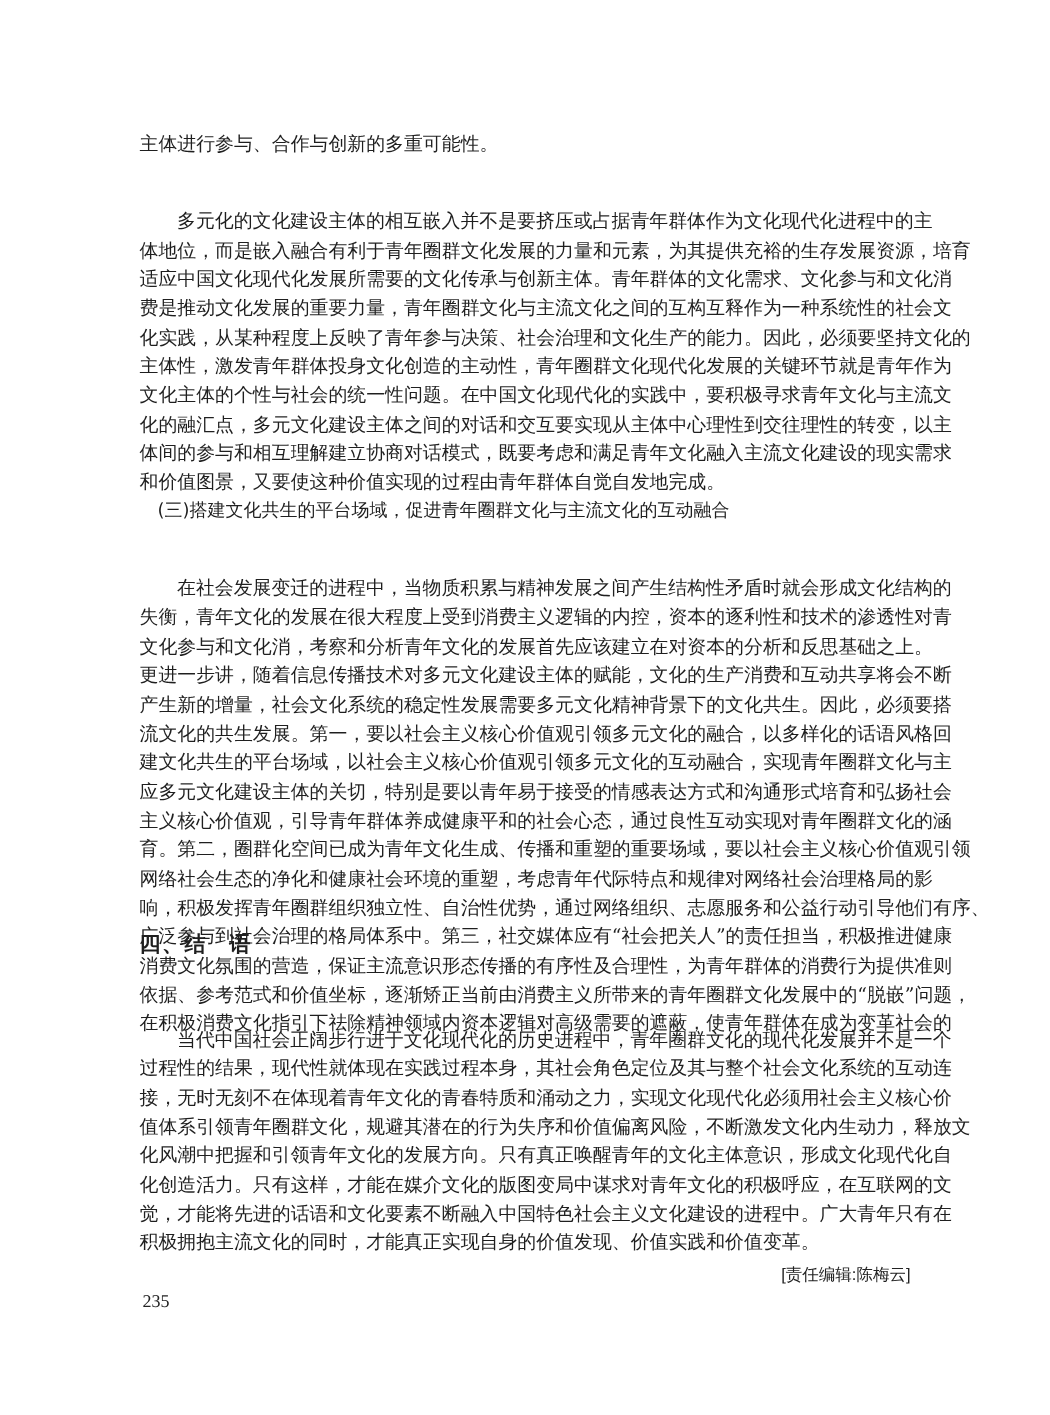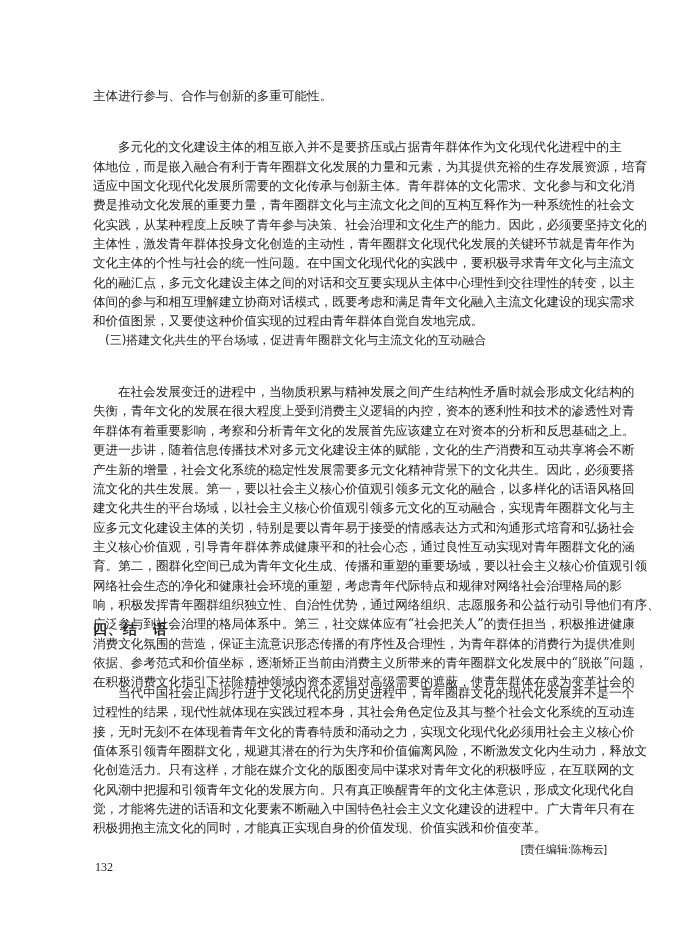--- a/index.html
+++ b/index.html
@@ -33,41 +33,41 @@
       <div class="line">费是推动文化发展的重要力量，青年圈群文化与主流文化之间的互构互释作为一种系统性的社会文</div>
       <div class="line">化实践，从某种程度上反映了青年参与决策、社会治理和文化生产的能力。因此，必须要坚持文化的</div>
       <div class="line">主体性，激发青年群体投身文化创造的主动性，青年圈群文化现代化发展的关键环节就是青年作为</div>
       <div class="line">文化主体的个性与社会的统一性问题。在中国文化现代化的实践中，要积极寻求青年文化与主流文</div>
       <div class="line">化的融汇点，多元文化建设主体之间的对话和交互要实现从主体中心理性到交往理性的转变，以主</div>
       <div class="line">体间的参与和相互理解建立协商对话模式，既要考虑和满足青年文化融入主流文化建设的现实需求</div>
       <div class="line last">和价值图景，又要使这种价值实现的过程由青年群体自觉自发地完成。</div>
       <div class="line subhead">(三)搭建文化共生的平台场域，促进青年圈群文化与主流文化的互动融合</div>
       <div class="line indent">在社会发展变迁的进程中，当物质积累与精神发展之间产生结构性矛盾时就会形成文化结构的</div>
       <div class="line">失衡，青年文化的发展在很大程度上受到消费主义逻辑的内控，资本的逐利性和技术的渗透性对青</div>
-      <div class="line">年群体有着重要影响，考察和分析青年文化的发展首先应该建立在对资本的分析和反思基础之上。</div>
+      <div class="line">文化参与和文化消，考察和分析青年文化的发展首先应该建立在对资本的分析和反思基础之上。</div>
       <div class="line">更进一步讲，随着信息传播技术对多元文化建设主体的赋能，文化的生产消费和互动共享将会不断</div>
       <div class="line">产生新的增量，社会文化系统的稳定性发展需要多元文化精神背景下的文化共生。因此，必须要搭</div>
       <div class="line">流文化的共生发展。第一，要以社会主义核心价值观引领多元文化的融合，以多样化的话语风格回</div>
       <div class="line">建文化共生的平台场域，以社会主义核心价值观引领多元文化的互动融合，实现青年圈群文化与主</div>
       <div class="line">应多元文化建设主体的关切，特别是要以青年易于接受的情感表达方式和沟通形式培育和弘扬社会</div>
       <div class="line">主义核心价值观，引导青年群体养成健康平和的社会心态，通过良性互动实现对青年圈群文化的涵</div>
       <div class="line">育。第二，圈群化空间已成为青年文化生成、传播和重塑的重要场域，要以社会主义核心价值观引领</div>
       <div class="line">网络社会生态的净化和健康社会环境的重塑，考虑青年代际特点和规律对网络社会治理格局的影</div>
       <div class="line">响，积极发挥青年圈群组织独立性、自治性优势，通过网络组织、志愿服务和公益行动引导他们有序、</div>
       <div class="line">广泛参与到社会治理的格局体系中。第三，社交媒体应有“社会把关人”的责任担当，积极推进健康</div>
       <div class="line">消费文化氛围的营造，保证主流意识形态传播的有序性及合理性，为青年群体的消费行为提供准则</div>
       <div class="line">依据、参考范式和价值坐标，逐渐矫正当前由消费主义所带来的青年圈群文化发展中的“脱嵌”问题，</div>
       <div class="line">在积极消费文化指引下祛除精神领域内资本逻辑对高级需要的遮蔽，使青年群体在成为变革社会的</div>
     </div>
   <div class="section">四、结　语</div>
   <div class="block2" id="blk2">
       <div class="line indent">当代中国社会正阔步行进于文化现代化的历史进程中，青年圈群文化的现代化发展并不是一个</div>
       <div class="line">过程性的结果，现代性就体现在实践过程本身，其社会角色定位及其与整个社会文化系统的互动连</div>
       <div class="line">接，无时无刻不在体现着青年文化的青春特质和涌动之力，实现文化现代化必须用社会主义核心价</div>
       <div class="line">值体系引领青年圈群文化，规避其潜在的行为失序和价值偏离风险，不断激发文化内生动力，释放文</div>
+      <div class="line">化风潮中把握和引领青年文化的发展方向。只有真正唤醒青年的文化主体意识，形成文化现代化自</div>
       <div class="line">化创造活力。只有这样，才能在媒介文化的版图变局中谋求对青年文化的积极呼应，在互联网的文</div>
-      <div class="line">化风潮中把握和引领青年文化的发展方向。只有真正唤醒青年的文化主体意识，形成文化现代化自</div>
       <div class="line">觉，才能将先进的话语和文化要素不断融入中国特色社会主义文化建设的进程中。广大青年只有在</div>
       <div class="line last">积极拥抱主流文化的同时，才能真正实现自身的价值发现、价值实践和价值变革。</div>
     </div>
   <div class="editor">[责任编辑:陈梅云]</div>
 </div>
-<div class="pagenum">132</div>
+<div class="pagenum">235</div>
 
 </body></html>

